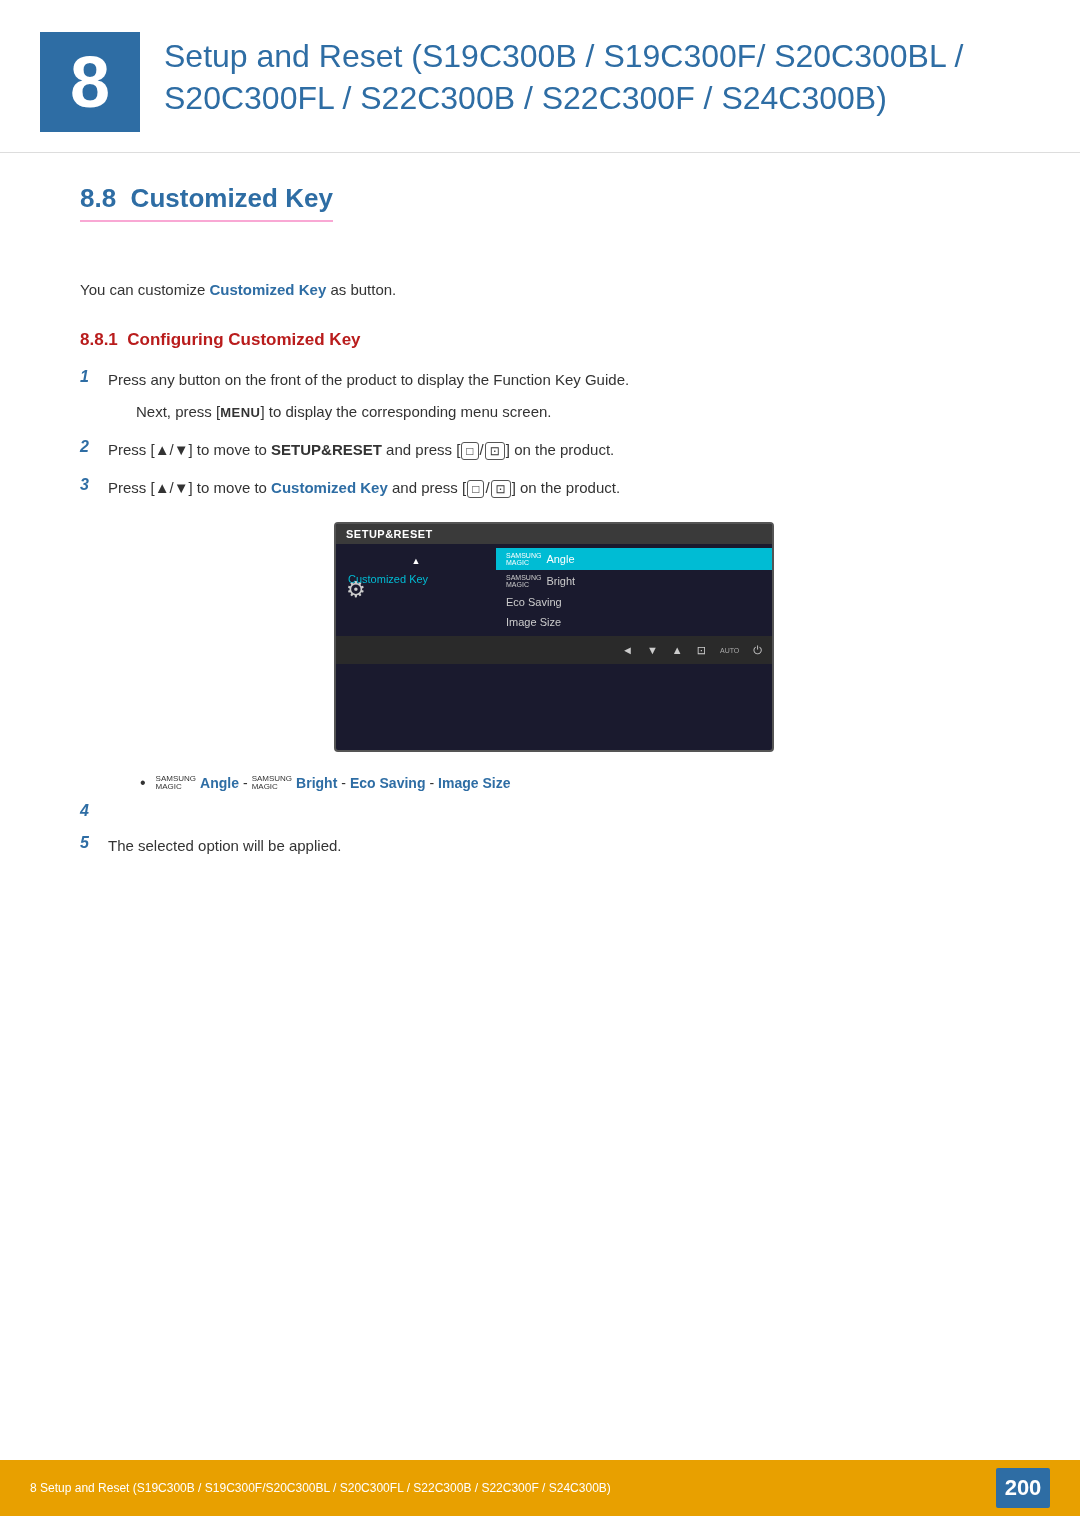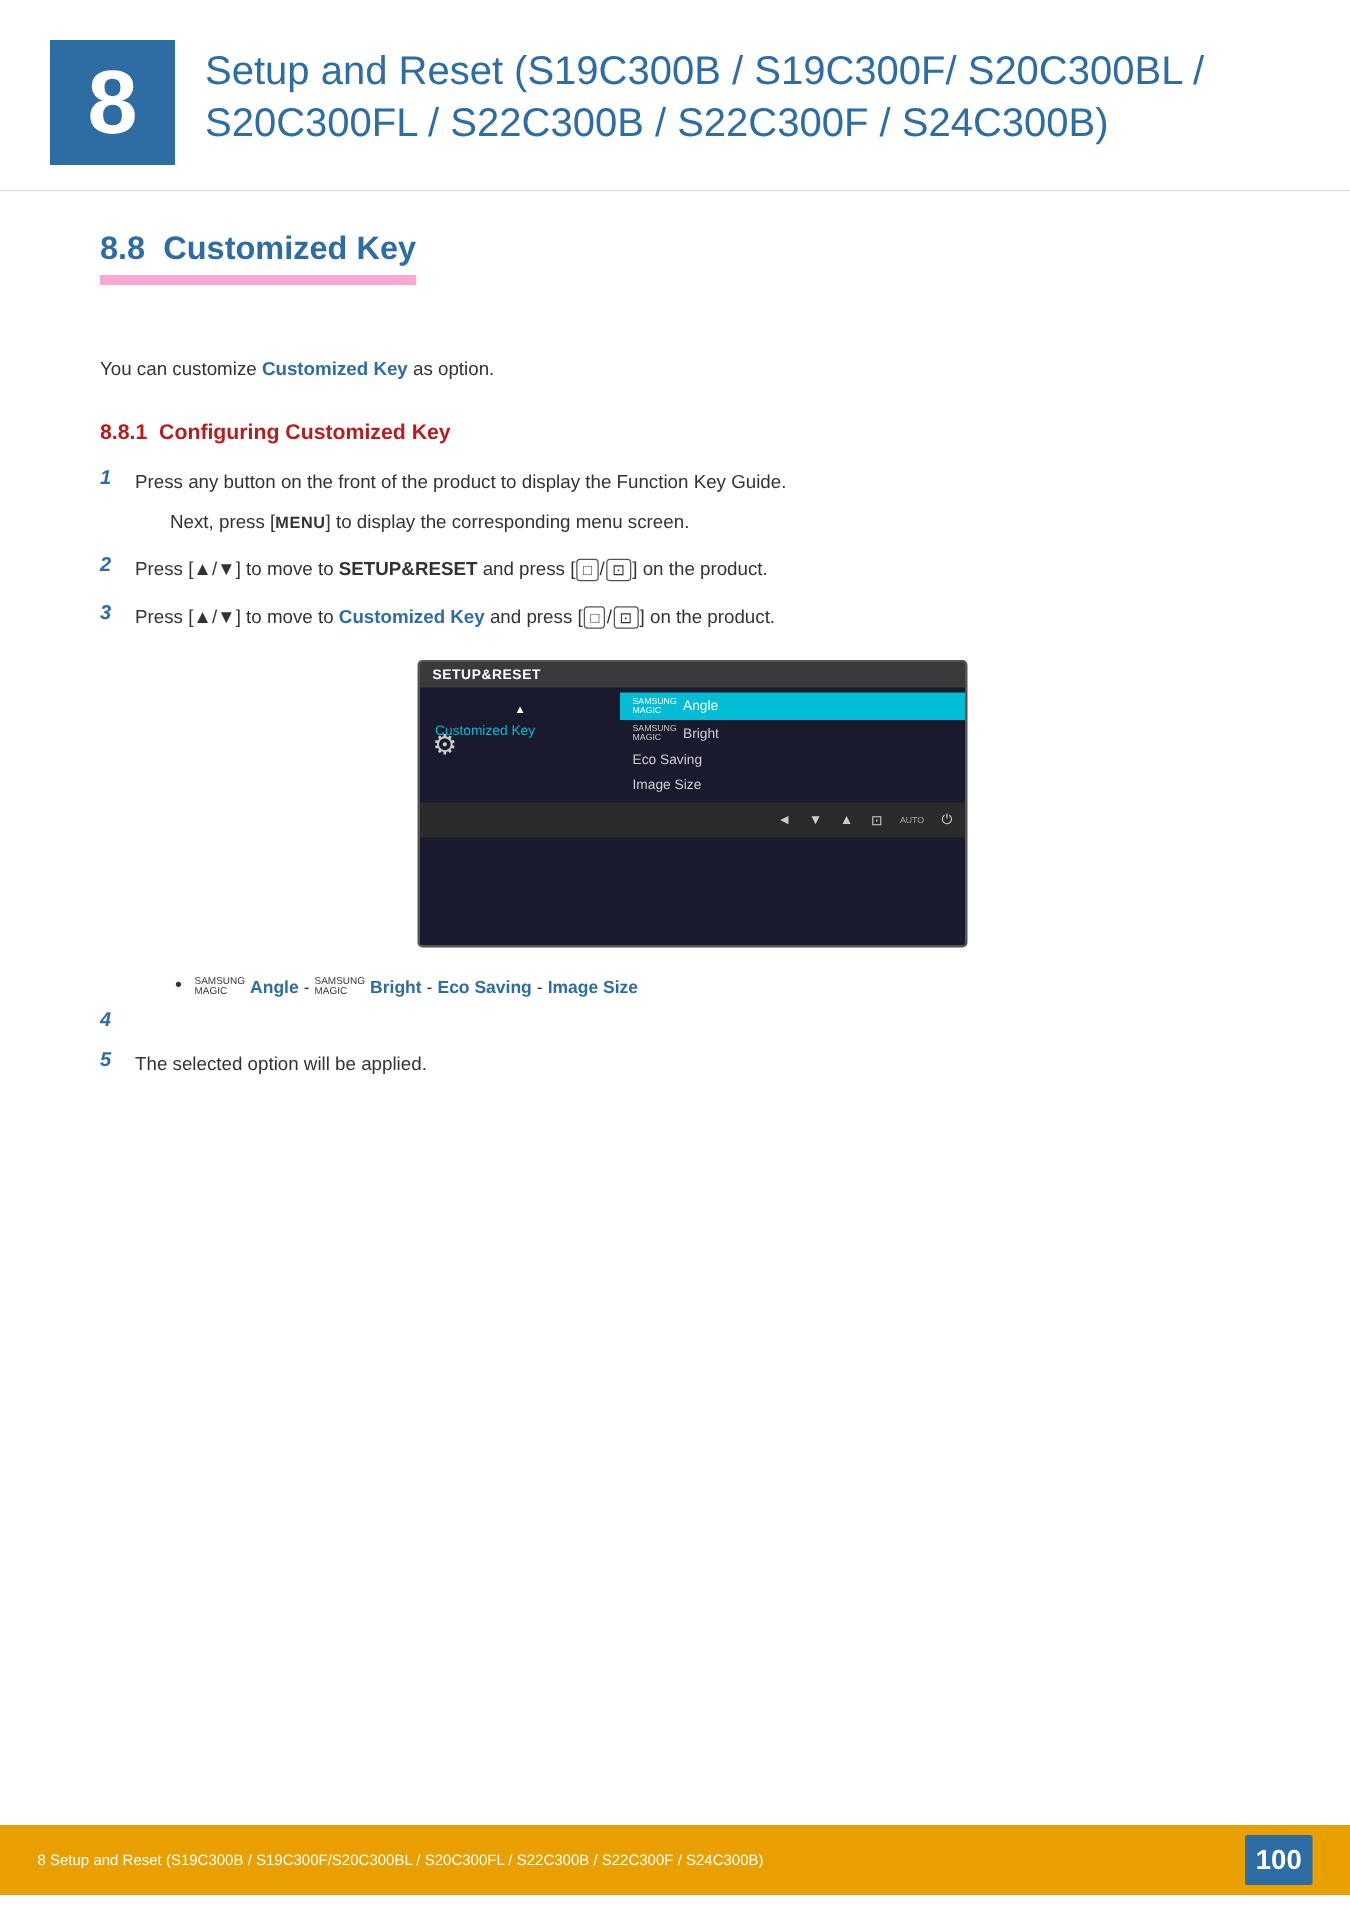--- a/index.html
+++ b/index.html
@@ -48,21 +48,21 @@
       padding: 20px 80px 80px 80px;
     }
 
     
     .section-heading {
       color: #2e6da4;
       font-size: 26px;
       font-weight: bold;
       margin-bottom: 28px;
       padding-bottom: 6px;
-      border-bottom: 8px solid #f9a8d4;
+      border-bottom: 2px solid #f9a8d4;
       display: inline-block;
     }
 
     .intro-text {
       font-size: 15px;
       color: #333;
       margin-bottom: 28px;
       line-height: 1.6;
     }
     .intro-text strong {
@@ -267,21 +267,21 @@
 
 <div class="content">
 
   <div style="margin-bottom: 28px;">
     <span class="section-heading">
       <span>8.8</span>&nbsp;&nbsp;<span>Customized Key</span>
     </span>
   </div>
 
   <p class="intro-text">
-    <span>You can customize </span><strong>Customized Key</strong><span> as option.</span>
+    <span>You can customize </span><strong>Customized Key</strong><span> as button.</span>
   </p>
 
   <div class="sub-section-heading">
     <span>8.8.1</span>&nbsp;&nbsp;<span>Configuring Customized Key</span>
   </div>
 
   <ul class="steps-list">
 
     <li class="step-item">
       <span class="step-number">1</span>
@@ -372,14 +372,14 @@
     <li class="step-item">
       <span class="step-number">5</span>
       <div class="step-content">The selected option will be applied.</div>
     </li>
   </ul>
 
 </div>
 
 <div class="footer">
   <span class="footer-text">8 Setup and Reset (S19C300B / S19C300F/S20C300BL / S20C300FL / S22C300B / S22C300F / S24C300B)</span>
-  <div class="footer-page">100</div>
+  <div class="footer-page">200</div>
 </div>
 
 </body></html>

